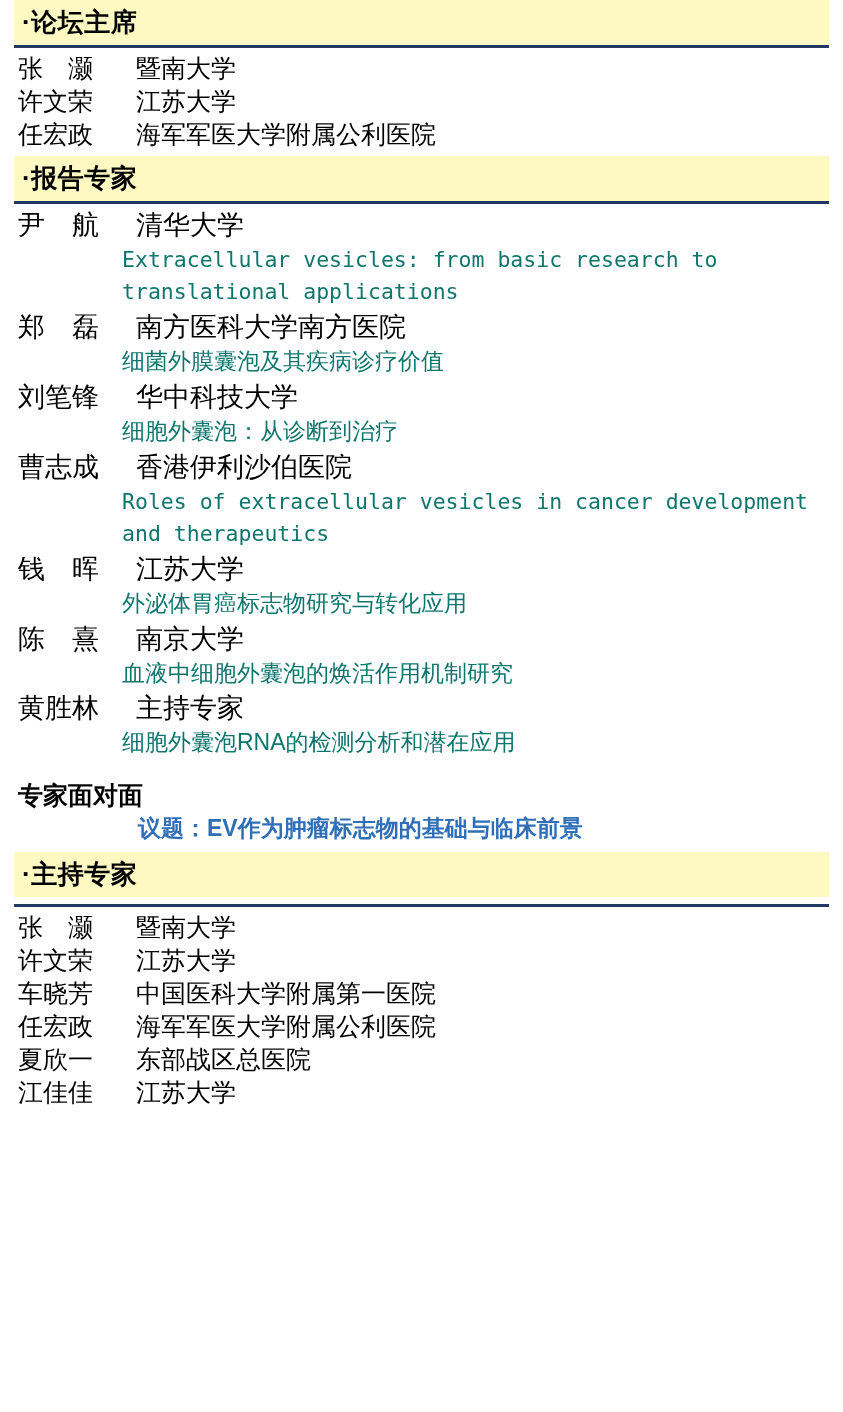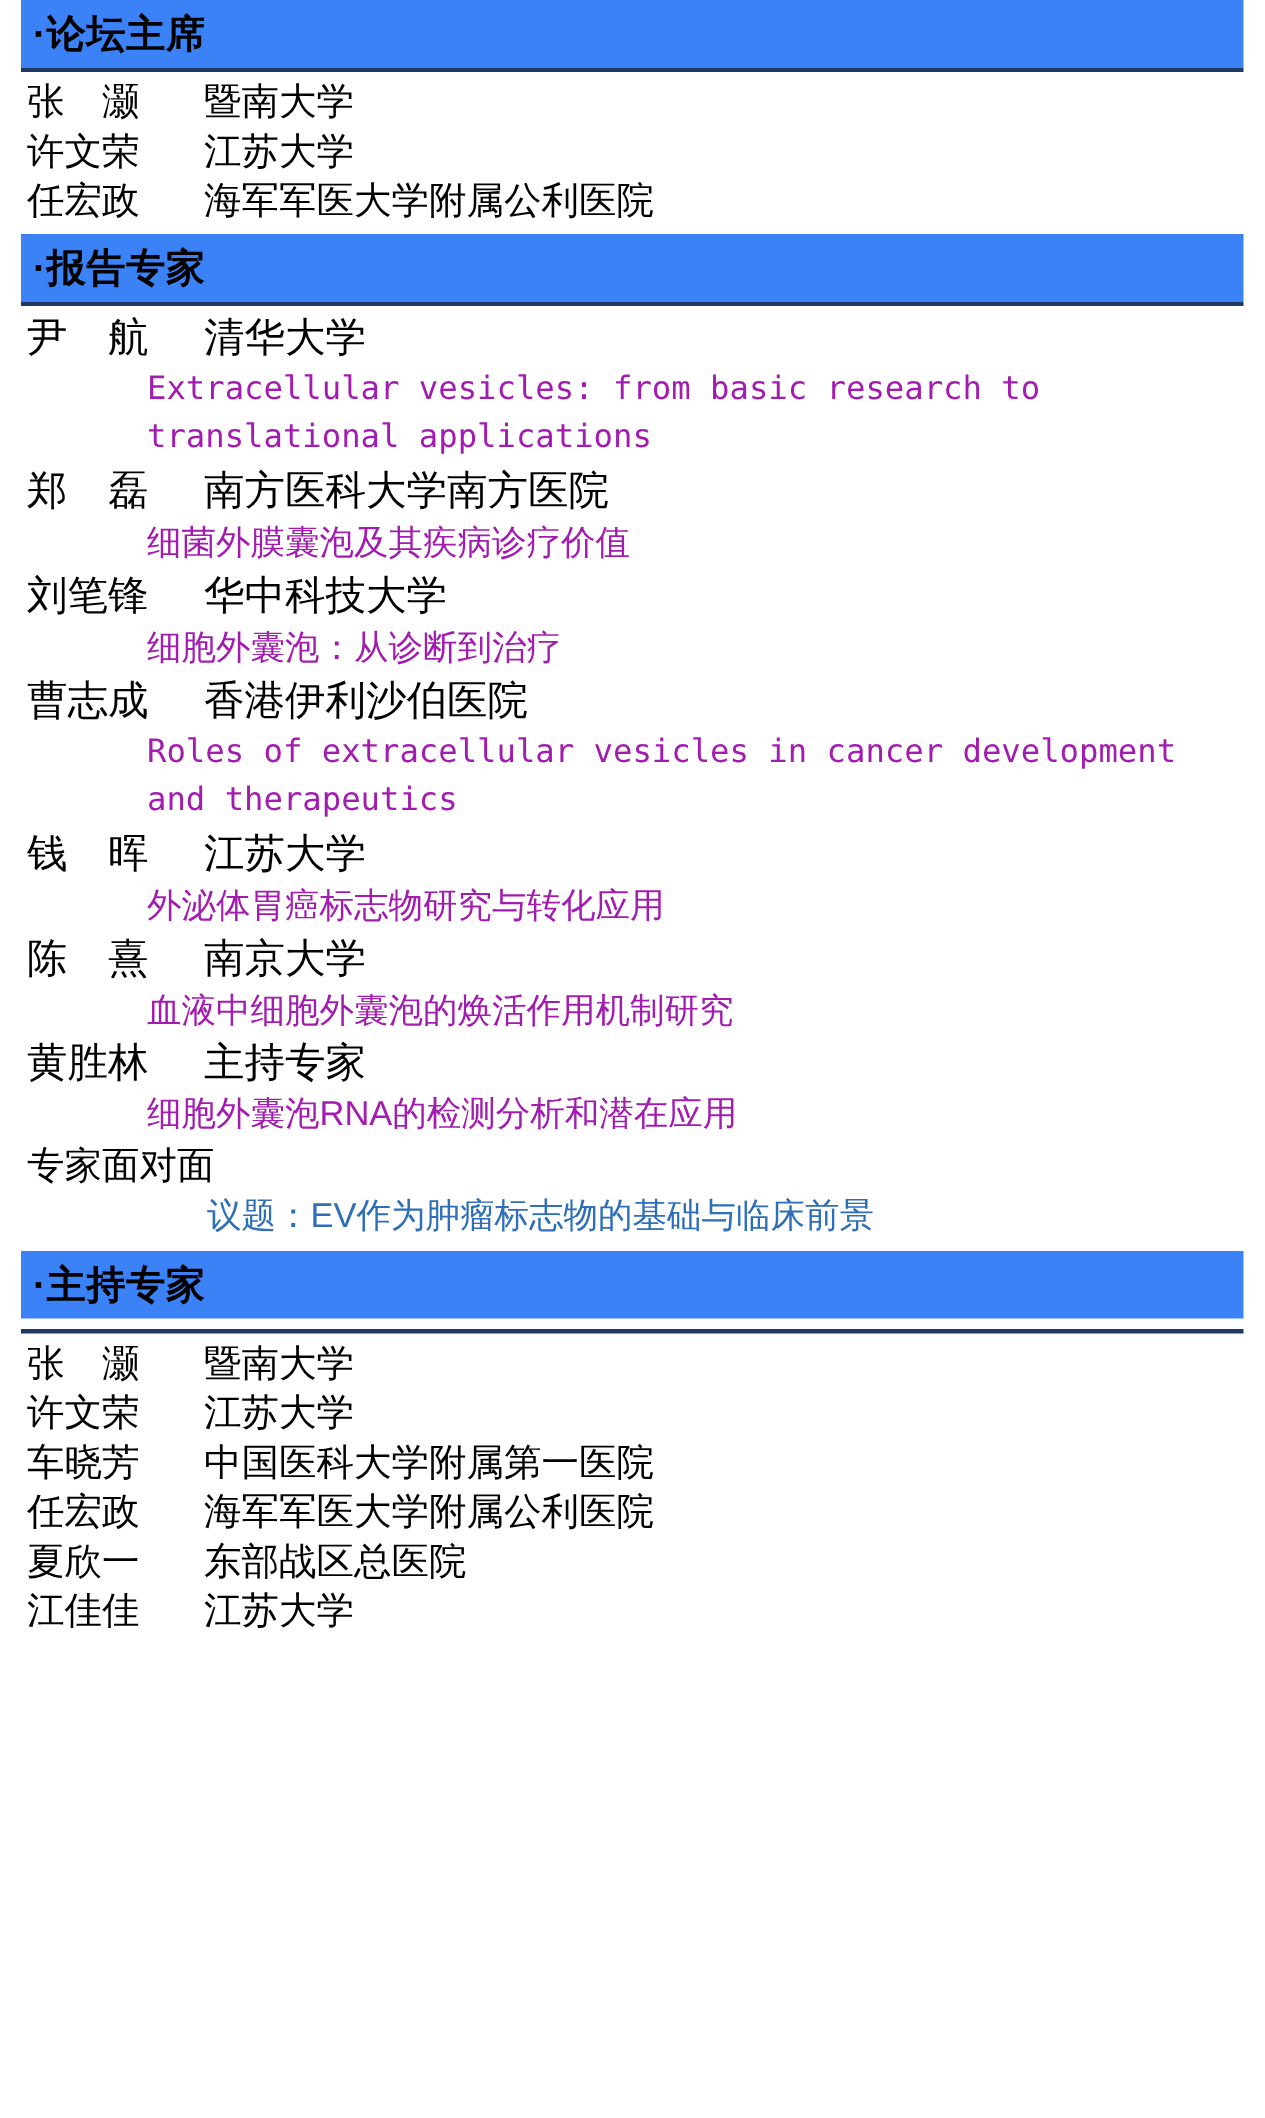--- a/index.html
+++ b/index.html
@@ -16,21 +16,21 @@
   }
   .page {
     width: 843px;
     height: 1412px;
     position: relative;
     box-sizing: border-box;
     padding: 0 14px;
   }
   
   .section-head {
-    background: #3b82f6;
+    background: #fef9c3;
     font-size: 26px;
     font-weight: bold;
     line-height: 1.0;
     padding: 9px 8px 10px 8px;
     letter-spacing: 0.5px;
     box-sizing: border-box;
   }
   .rule {
     height: 3px;
     background: #1f3864;
@@ -63,38 +63,39 @@
     margin-bottom: 2px;
   }
   .speaker-top {
     display: flex;
     align-items: baseline;
     font-size: 27px;
     line-height: 1.33;
     white-space: nowrap;
   }
   .talk {
-    color: #a21caf;
+    color: #0f766e;
     font-size: 23px;
     line-height: 1.38;
-    margin-left: 78px;
+    margin-left: 102px;
     padding-left: 2px;
   }
   .talk.mono {
     font-family: "DejaVu Sans Mono", "Liberation Mono", monospace;
     font-size: 21.5px;
     letter-spacing: 0px;
     line-height: 1.5;
   }
   .talk.mixed {
     font-size: 23px;
   }
   .facetoface {
     padding: 0 4px;
-    margin-top: 2px;
+    margin-top: 20px;
+    font-weight: bold;
   }
   .facetoface-title {
     font-size: 25px;
     line-height: 1.3;
   }
   .facetoface-topic {
     color: #2e6fb7;
     font-size: 23px;
     line-height: 1.4;
     margin-left: 118px;

